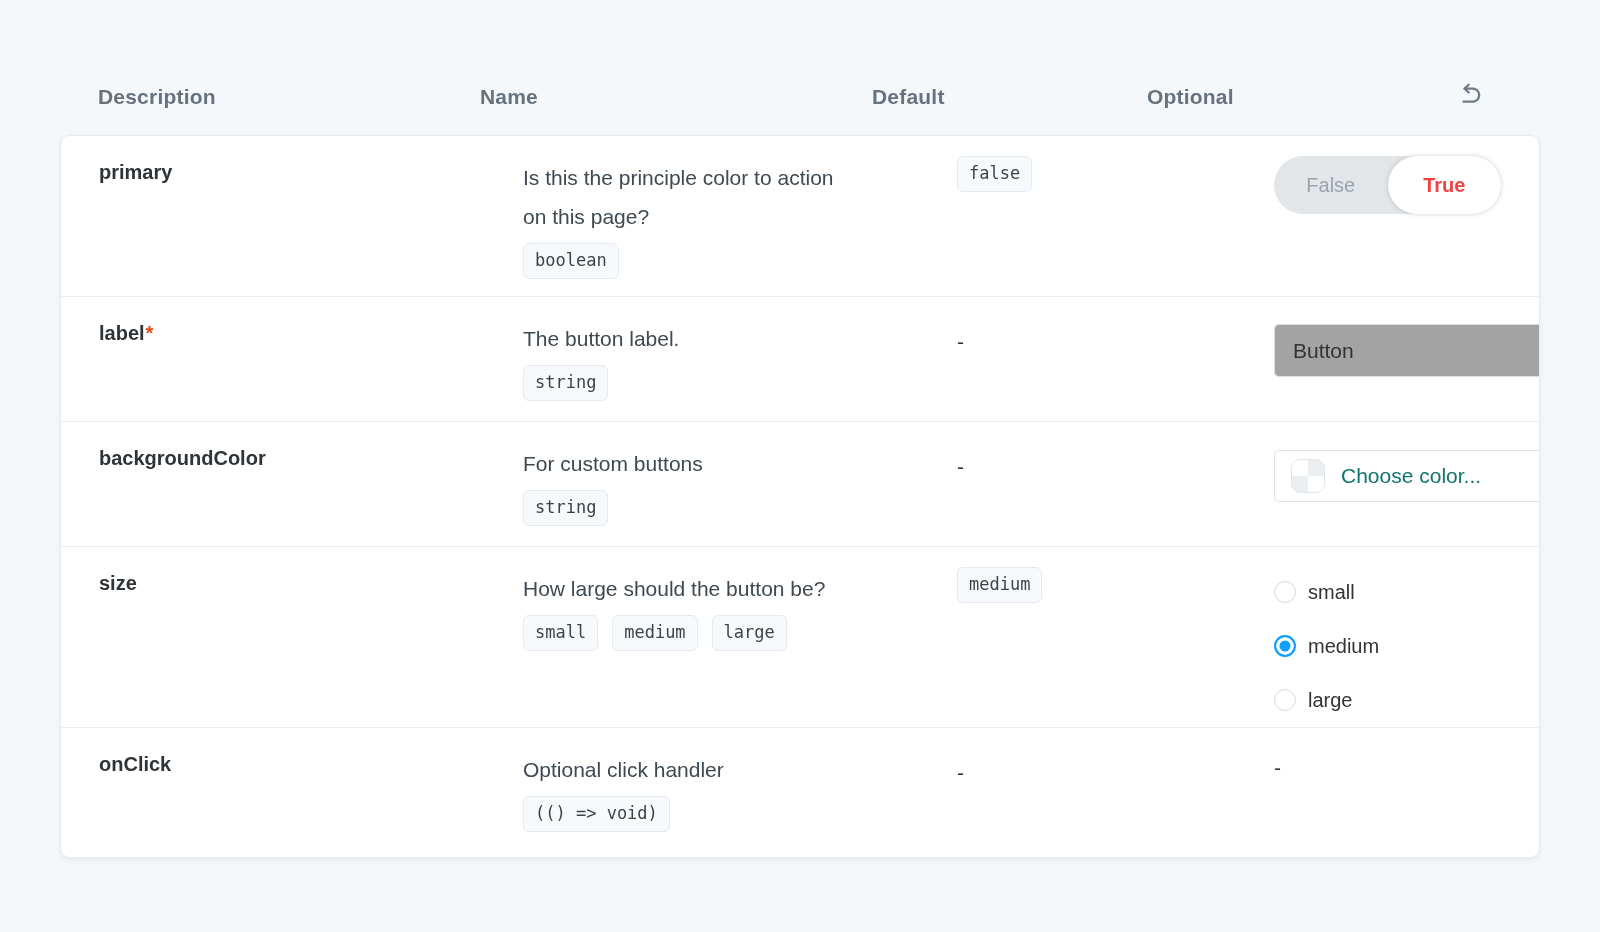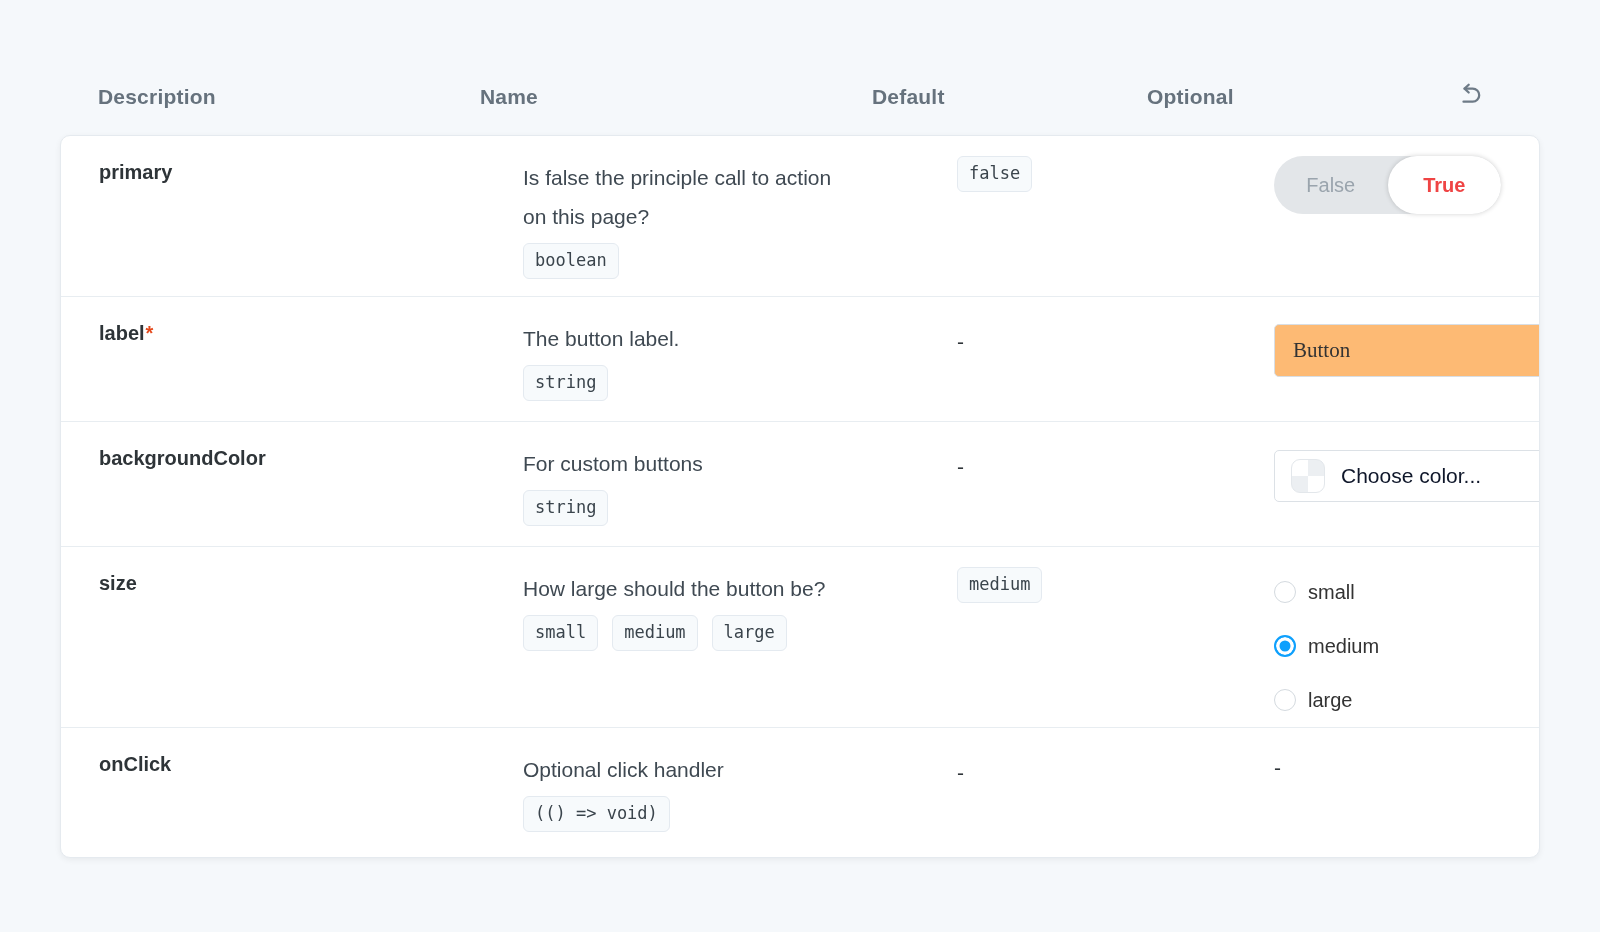--- a/index.html
+++ b/index.html
@@ -89,24 +89,24 @@
     font-weight:700;
     box-shadow:0 0 5px rgba(0,0,0,.18);
   }
 
   
   .text-control {
     margin-top:7px;
     width:280px; height:53px;
     border:1px solid #D8DEE4;
     border-radius:5px;
-    background:#fdba74;
+    background:#a3a3a3;
     padding:0 18px;
     font-size:21px; color:#333;
-    font-family:Liberation Serif, serif;
+    font-family:Liberation Sans, sans-serif;
     outline:none;
   }
 
   
   .color-control {
     margin-top:8px;
     width:313px; height:52px;
     background:#fff;
     border:1px solid #DCE1E6;
     border-radius:5px;
@@ -115,21 +115,21 @@
     cursor:pointer;
     font-family:"Liberation Sans", sans-serif;
   }
   .swatch {
     width:34px; height:34px;
     border-radius:9px;
     border:1px solid #E3E7EB;
     background:conic-gradient(#ECEFF2 0 25%, #fff 0 50%, #ECEFF2 0 75%, #fff 0);
     flex:none;
   }
-  .color-placeholder { margin-left:16px; font-size:21px; color:#0f172a; }
+  .color-placeholder { margin-left:16px; font-size:21px; color:#0f766e; }
   .code-icon { margin-left:auto; font-size:16px; color:#5A6774; letter-spacing:1px; }
 
   
   .radio-group { margin-top:-2px; }
   .radio-item { display:flex; align-items:center; height:54px; cursor:pointer; }
   .radio-circle {
     width:22px; height:22px; border-radius:50%;
     border:1px solid #D4DADF; background:#fff;
     flex:none; margin-right:12px;
   }
@@ -160,21 +160,21 @@
         </span>
       </button>
     </div>
   </div>
 
   <div class="card">
 
     <div class="grid row row-primary">
       <div class="cell-name"><span>primary</span></div>
       <div class="cell-desc">
-        <div class="desc-text">Is false the principle call to action on this page?</div>
+        <div class="desc-text">Is this the principle color to action on this page?</div>
         <div class="badges">
             <span class="code-badge">boolean</span>
           </div>
       </div>
       <div class="cell-default">
         <span class="code-badge">false</span>
       </div>
       <div class="cell-control">
         <div class="bool-toggle">
           <button class="bool-opt">False</button>

